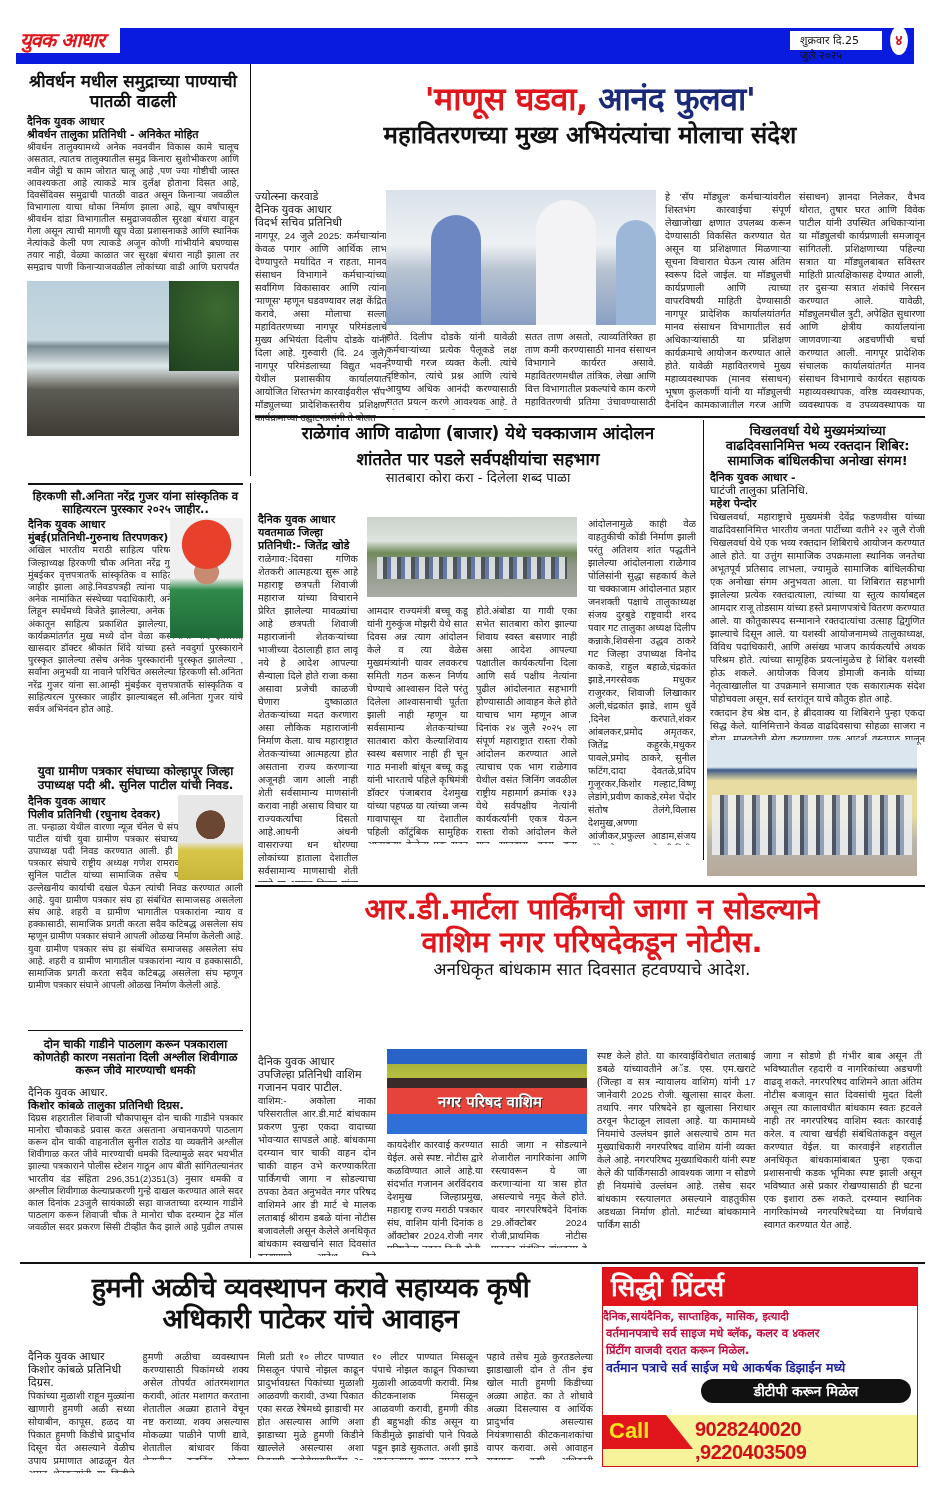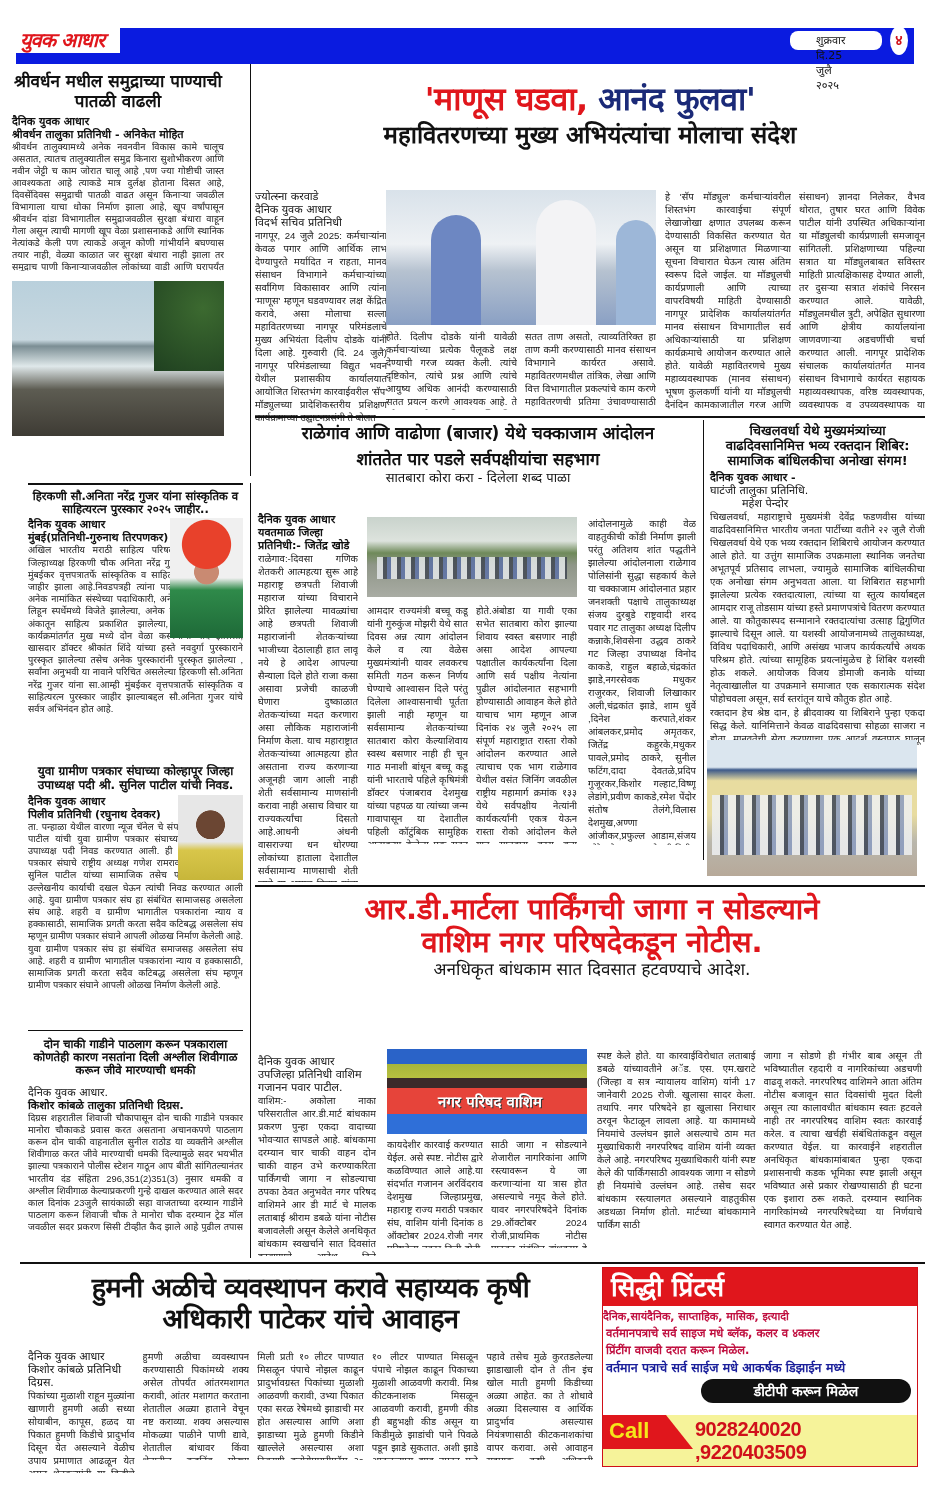--- a/index.html
+++ b/index.html
@@ -1,40 +1,40 @@
 <!DOCTYPE html>
 <html><head>
 <meta charset="utf-8">
 <style>
   * { box-sizing: border-box; margin: 0; padding: 0; }
   body { width: 945px; height: 1501px; background: #fff; font-family: "DejaVu Sans", sans-serif; color: #111; overflow: hidden; position: relative; }
   .masthead { position: absolute; left: 16px; top: 28px; width: 898px; height: 36px; background: #0a1be0; }
   .logo { position: absolute; left: 0; top: 0; width: 104px; height: 25px; background: #fff; color: #e0161c; font-weight: bold; font-size: 20px; line-height: 25px; padding-left: 4px; letter-spacing: -1px; font-style: italic; }
-  .datebox { position: absolute; right: 32px; top: 3px; background: #fff; padding: 2px 26px; font-size: 11px; height: 19px; line-height: 15px; width: 92px; border-radius: 8px; }
+  .datebox { position: absolute; right: 32px; top: 3px; background: #fff; padding: 2px 10px; font-size: 11px; height: 19px; line-height: 15px; width: 92px; }
   .pageno { position: absolute; right: 6px; top: -2px; width: 18px; height: 29px; background: #fff; border-radius: 50%; color: #d0101a; font-weight: bold; font-size: 14px; text-align: center; line-height: 29px; }
   .abs { position: absolute; }
   .hl { font-weight: bold; text-align: center; line-height: 1.15; }
   .body { font-size: 9.6px; line-height: 13px; text-align: justify; color: #222; font-family: "Liberation Sans", sans-serif; }
   .byline { font-size: 11px; line-height: 13px; font-weight: bold; color: #111; }
   .rule { position: absolute; background: #111; height: 2px; }
   .vrule { position: absolute; background: #111; width: 1px; }
   .photo { position: absolute; overflow: hidden; }
   .cols { display: flex; gap: 8px; }
   .cols > div { flex: 1; }
 </style>
 </head>
 <body>
 
 <div class="masthead">
   <div class="logo">युवक आधार</div>
   <div class="datebox">शुक्रवार दि.25 जुलै २०२५</div>
   <div class="pageno">४</div>
 </div>
 
-<div class="abs" style="left:12px;top:72px;width:212px;">
+<div class="abs" style="left:27px;top:72px;width:212px;">
   <div class="hl" style="font-size:17px;">श्रीवर्धन मधील समुद्राच्या पाण्याची पातळी वाढली</div>
   <div class="byline" style="margin-top:4px;">दैनिक युवक आधार</div>
   <div class="byline">श्रीवर्धन तालुका प्रतिनिधी - अनिकेत मोहित</div>
   <div class="body" style="height:130px;overflow:hidden;font-size:9.3px;line-height:12px;">श्रीवर्धन तालुक्यामध्ये अनेक नवनवीन विकास कामे चालूच असतात, त्यातच तालुक्यातील समुद्र किनारा सुशोभीकरण आणि नवीन जेट्टी च काम जोरात चालू आहे ,पण ज्या गोष्टीची जास्त आवश्यकता आहे त्याकडे मात्र दुर्लक्ष होताना दिसत आहे, दिवसेंदिवस समुद्राची पातळी वाढत असून किनाऱ्या जवळील विभागाला याचा धोका निर्माण झाला आहे, खूप वर्षांपासून श्रीवर्धन दांडा विभागातील समुद्राजवळील सुरक्षा बंधारा वाहून गेला असून त्याची मागणी खूप वेळा प्रशासनाकडे आणि स्थानिक नेत्यांकडे केली पण त्याकडे अजून कोणी गांभीर्याने बघण्यास तयार नाही, वेळ्या काळात जर सुरक्षा बंधारा नाही झाला तर समुद्राच पाणी किनाऱ्याजवळील लोकांच्या वाडी आणि घरापर्यंत पोहोचण्याची शक्यता नाकारता येत नाही, प्रशासनाने याकडे लवकरात लवकर लक्ष देऊन सुरक्षा बंधारा बांधाव अशी मागणी किनाऱ्यावरील लोकांकडून जोर धरू लागली आहे.</div>
   <div class="photo" style="position:relative;margin-top:10px;width:212px;height:155px;background:linear-gradient(180deg,#b9d0dc 0%,#c8d8e0 38%,#7b8e94 42%,#dfe8ea 55%,#5d5c52 70%,#3e3b34 100%);">
     <div style="position:absolute;right:0;top:0;width:70px;height:90px;background:radial-gradient(circle at 70% 30%,#3c6a30,#1f4020);"></div>
   </div>
 </div>
 
 <div class="vrule" style="left:250px;top:64px;height:412px;"></div>
@@ -102,21 +102,21 @@
 <div class="abs" style="left:588px;top:517px;width:108px;">
   <div class="body" style="height:328px;overflow:hidden;">आंदोलनामुळे काही वेळ वाहतुकीची कोंडी निर्माण झाली परंतु अतिशय शांत पद्धतीने झालेल्या आंदोलनाला राळेगाव पोलिसांनी सुद्धा सहकार्य केले या चक्काजाम आंदोलनात प्रहार जनशक्ती पक्षाचे तालुकाध्यक्ष संजय दुरबुडे राष्ट्रवादी शरद पवार गट तालुका अध्यक्ष दिलीप कन्नाके,शिवसेना उद्धव ठाकरे गट जिल्हा उपाध्यक्ष विनोद काकडे, राहुल बहाळे,चंद्रकांत झाडे,नगरसेवक मधुकर राजुरकर, शिवाजी लिखाकार अली,चंद्रकांत झाडे, शाम धुर्वे ,दिनेश करपाते,शंकर आंबलकर,प्रमोद अमृतकर, जितेंद्र कहुरके,मधुकर पावले,प्रमोद ठाकरे, सुनील फटिंग,दादा देवतळे,प्रदिप गुजूरकर,किशोर गल्हाट,विष्णू लेडांगे,प्रवीण काकडे,रमेश पेंदोर संतोष तेलंगे,विलास देशमुख,अण्णा आंजीकर,प्रफुल्ल आडाम,संजय भोरे,रुपेश कोठारी,नितीन कोमेरवार,विहास आगलावे यांच्या सह शेकडो कार्यकर्ते सहभागी होते .</div>
 </div>
 
 <div class="vrule" style="left:703px;top:420px;height:440px;"></div>
 
 <div class="abs" style="left:710px;top:424px;width:215px;">
   <div class="hl" style="font-size:13px;">चिखलवर्धा येथे मुख्यमंत्र्यांच्या वाढदिवसानिमित्त भव्य रक्तदान शिबिर: सामाजिक बांधिलकीचा अनोखा संगम!</div>
   <div class="byline" style="font-weight:bold;margin-top:2px;">दैनिक युवक आधार -</div>
   <div class="byline" style="font-weight:normal;">घाटंजी तालुका प्रतिनिधि.</div>
-  <div class="byline" style="font-weight:normal;margin-left:32px;">महेश पेन्दोर</div>
+  <div class="byline" style="font-weight:bold;">महेश पेन्दोर</div>
   <div class="body" style="height:196px;overflow:hidden;">चिखलवर्धा, महाराष्ट्राचे मुख्यमंत्री देवेंद्र फडणवीस यांच्या वाढदिवसानिमित्त भारतीय जनता पार्टीच्या वतीने २२ जुलै रोजी चिखलवर्धा येथे एक भव्य रक्तदान शिबिराचे आयोजन करण्यात आले होते. या उत्तुंग सामाजिक उपक्रमाला स्थानिक जनतेचा अभूतपूर्व प्रतिसाद लाभला, ज्यामुळे सामाजिक बांधिलकीचा एक अनोखा संगम अनुभवता आला. या शिबिरात सहभागी झालेल्या प्रत्येक रक्तदात्याला, त्यांच्या या स्तुत्य कार्याबद्दल आमदार राजू तोडसाम यांच्या हस्ते प्रमाणपत्रांचे वितरण करण्यात आले. या कौतुकास्पद सन्मानाने रक्तदात्यांचा उत्साह द्विगुणित झाल्याचे दिसून आले. या यशस्वी आयोजनामध्ये तालुकाध्यक्ष, विविध पदाधिकारी, आणि असंख्य भाजप कार्यकर्त्यांचे अथक परिश्रम होते. त्यांच्या सामूहिक प्रयत्नांमुळेच हे शिबिर यशस्वी होऊ शकले. आयोजक विजय डोमाजी कनाके यांच्या नेतृत्वाखालील या उपक्रमाने समाजात एक सकारात्मक संदेश पोहोचवला असून, सर्व स्तरांतून याचे कौतुक होत आहे.</div>
   <div class="body" style="height:40px;overflow:hidden;">रक्तदान हेच श्रेष्ठ दान, हे ब्रीदवाक्य या शिबिराने पुन्हा एकदा सिद्ध केले. यानिमित्ताने केवळ वाढदिवसाचा सोहळा साजरा न होता, मानवतेची सेवा करण्याचा एक आदर्श वस्तुपाठ घालून देण्यात आला.</div>
 </div>
 
 <div class="photo" style="left:707px;top:740px;width:210px;height:136px;background:linear-gradient(180deg,#dbe6ef 0%,#dbe6ef 20%,#3d5a8a 22%,#e8dca0 30%,#e8dca0 55%,#b9b6ac 75%,#b7a999 100%);">
   <div style="position:absolute;left:5px;top:55px;width:200px;height:60px;background:repeating-linear-gradient(90deg,#eef0f2 0 8px,#3b4455 8px 12px,#8a9bc0 12px 16px);opacity:.85;"></div>
 </div>
 
 <div class="rule" style="left:28px;top:483px;width:215px;"></div>
 <div class="abs" style="left:28px;top:490px;width:215px;">

